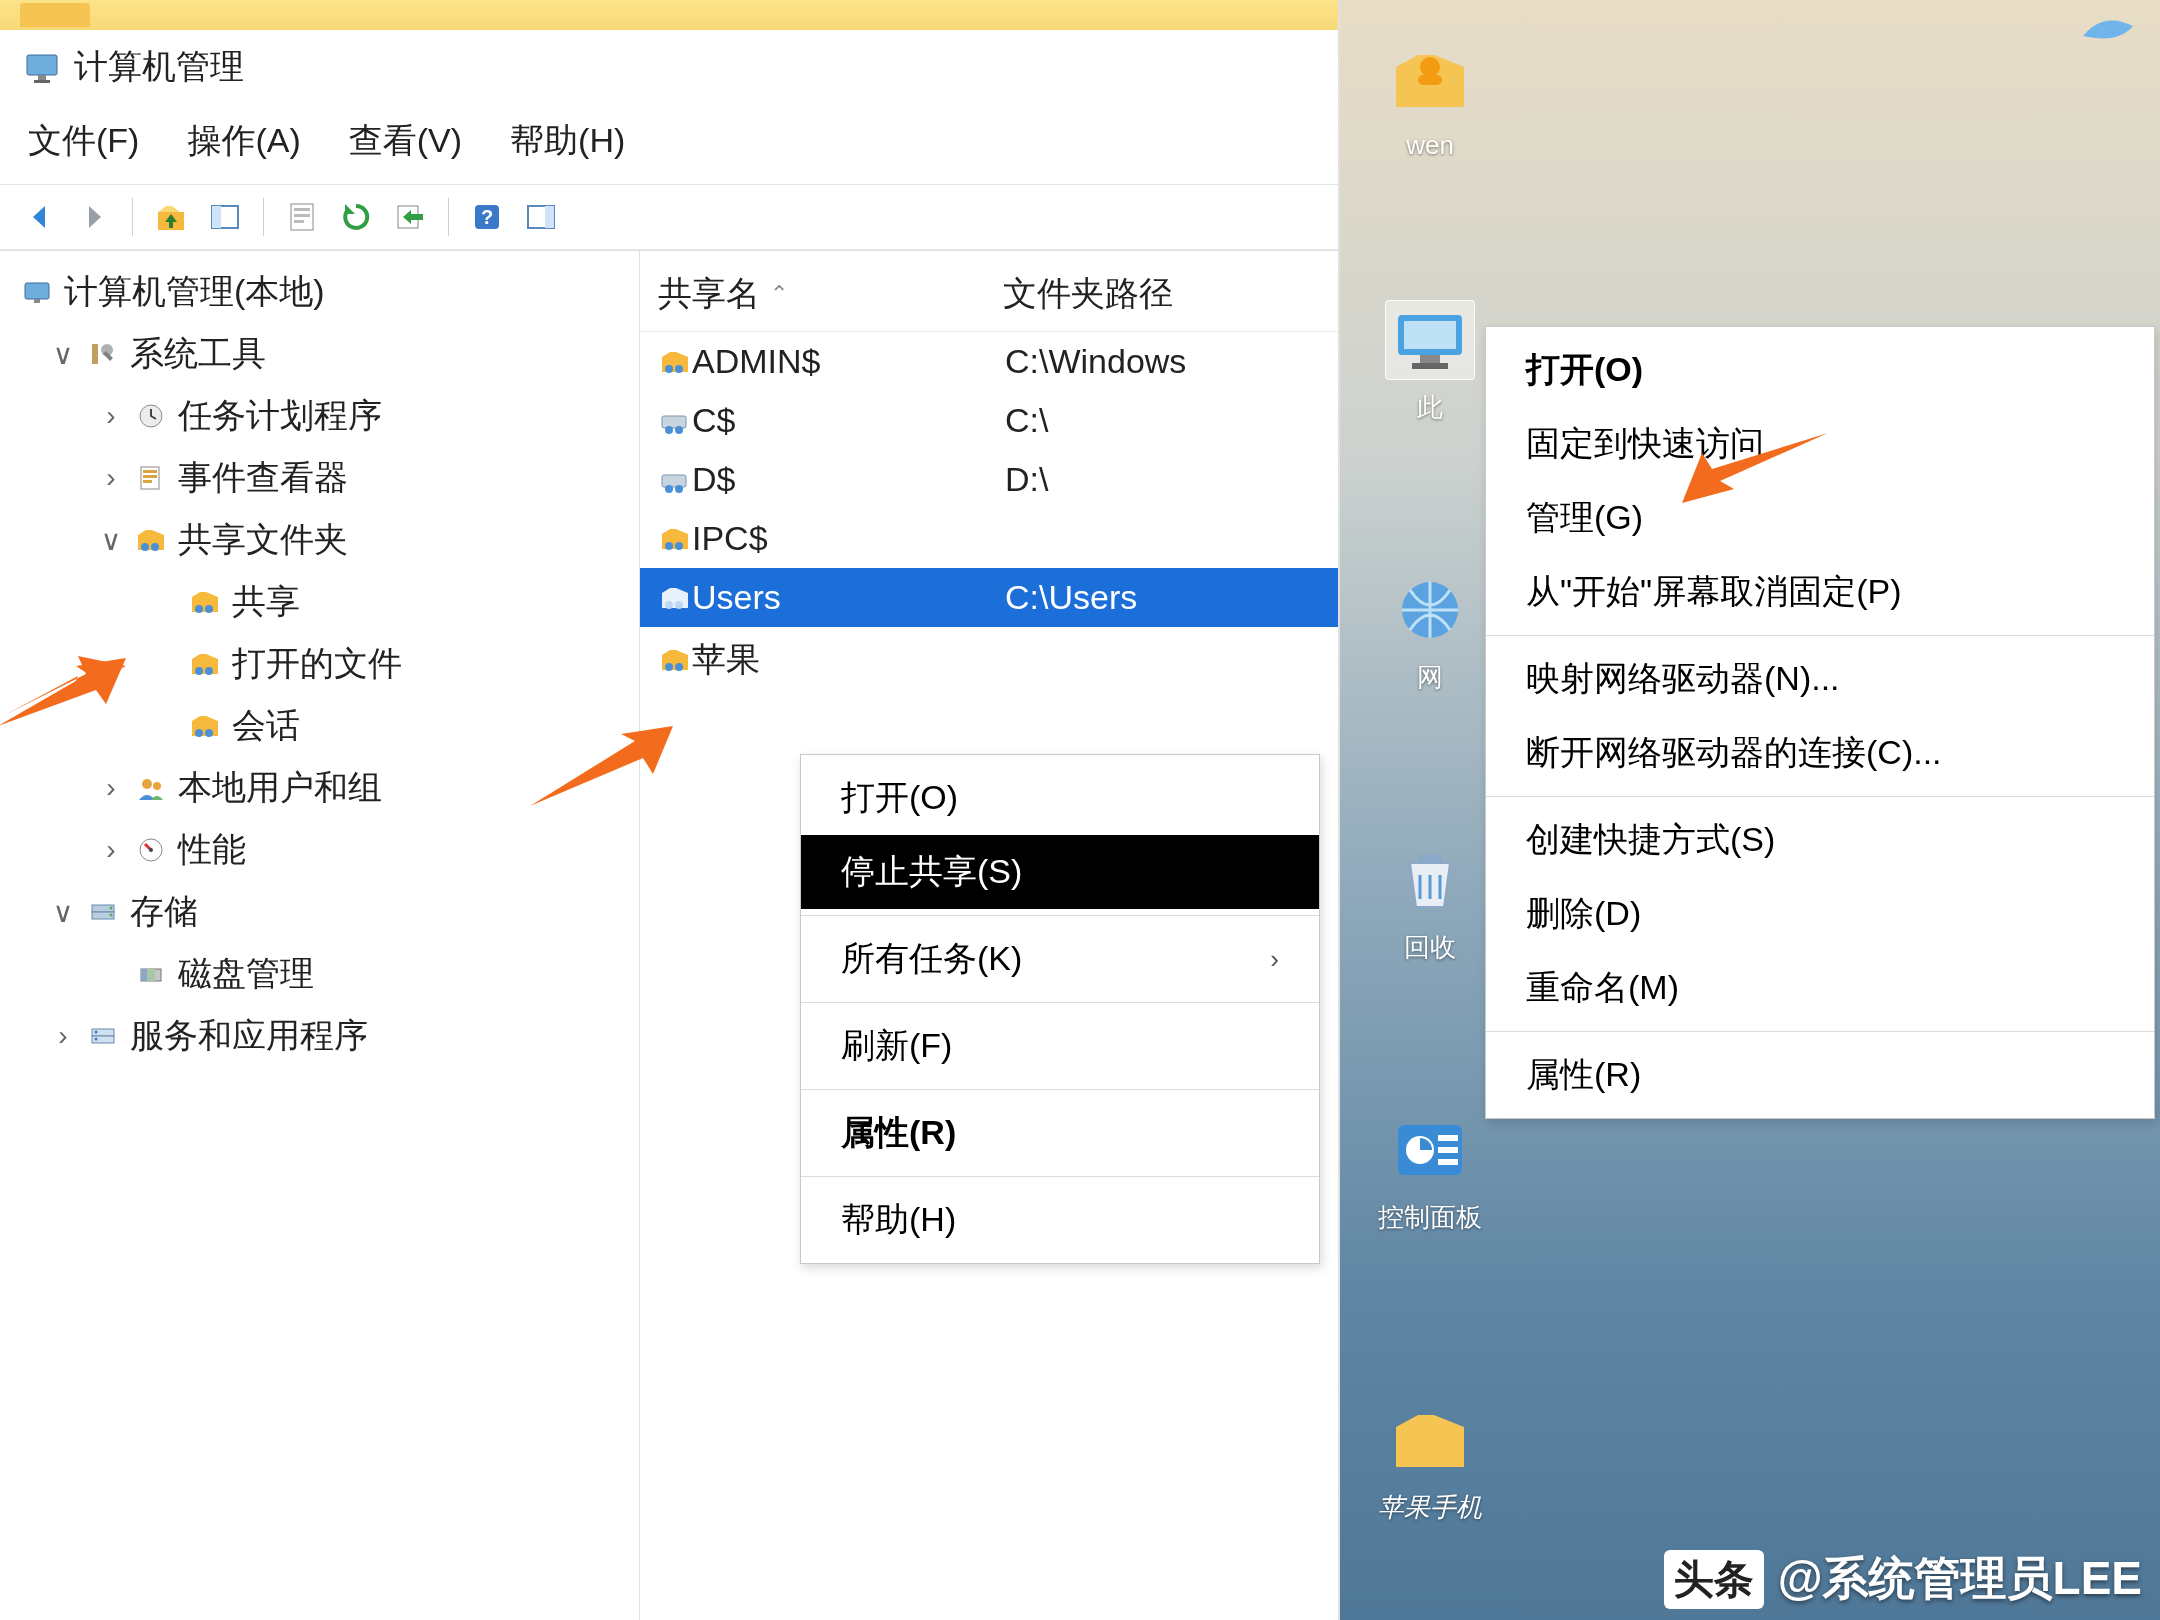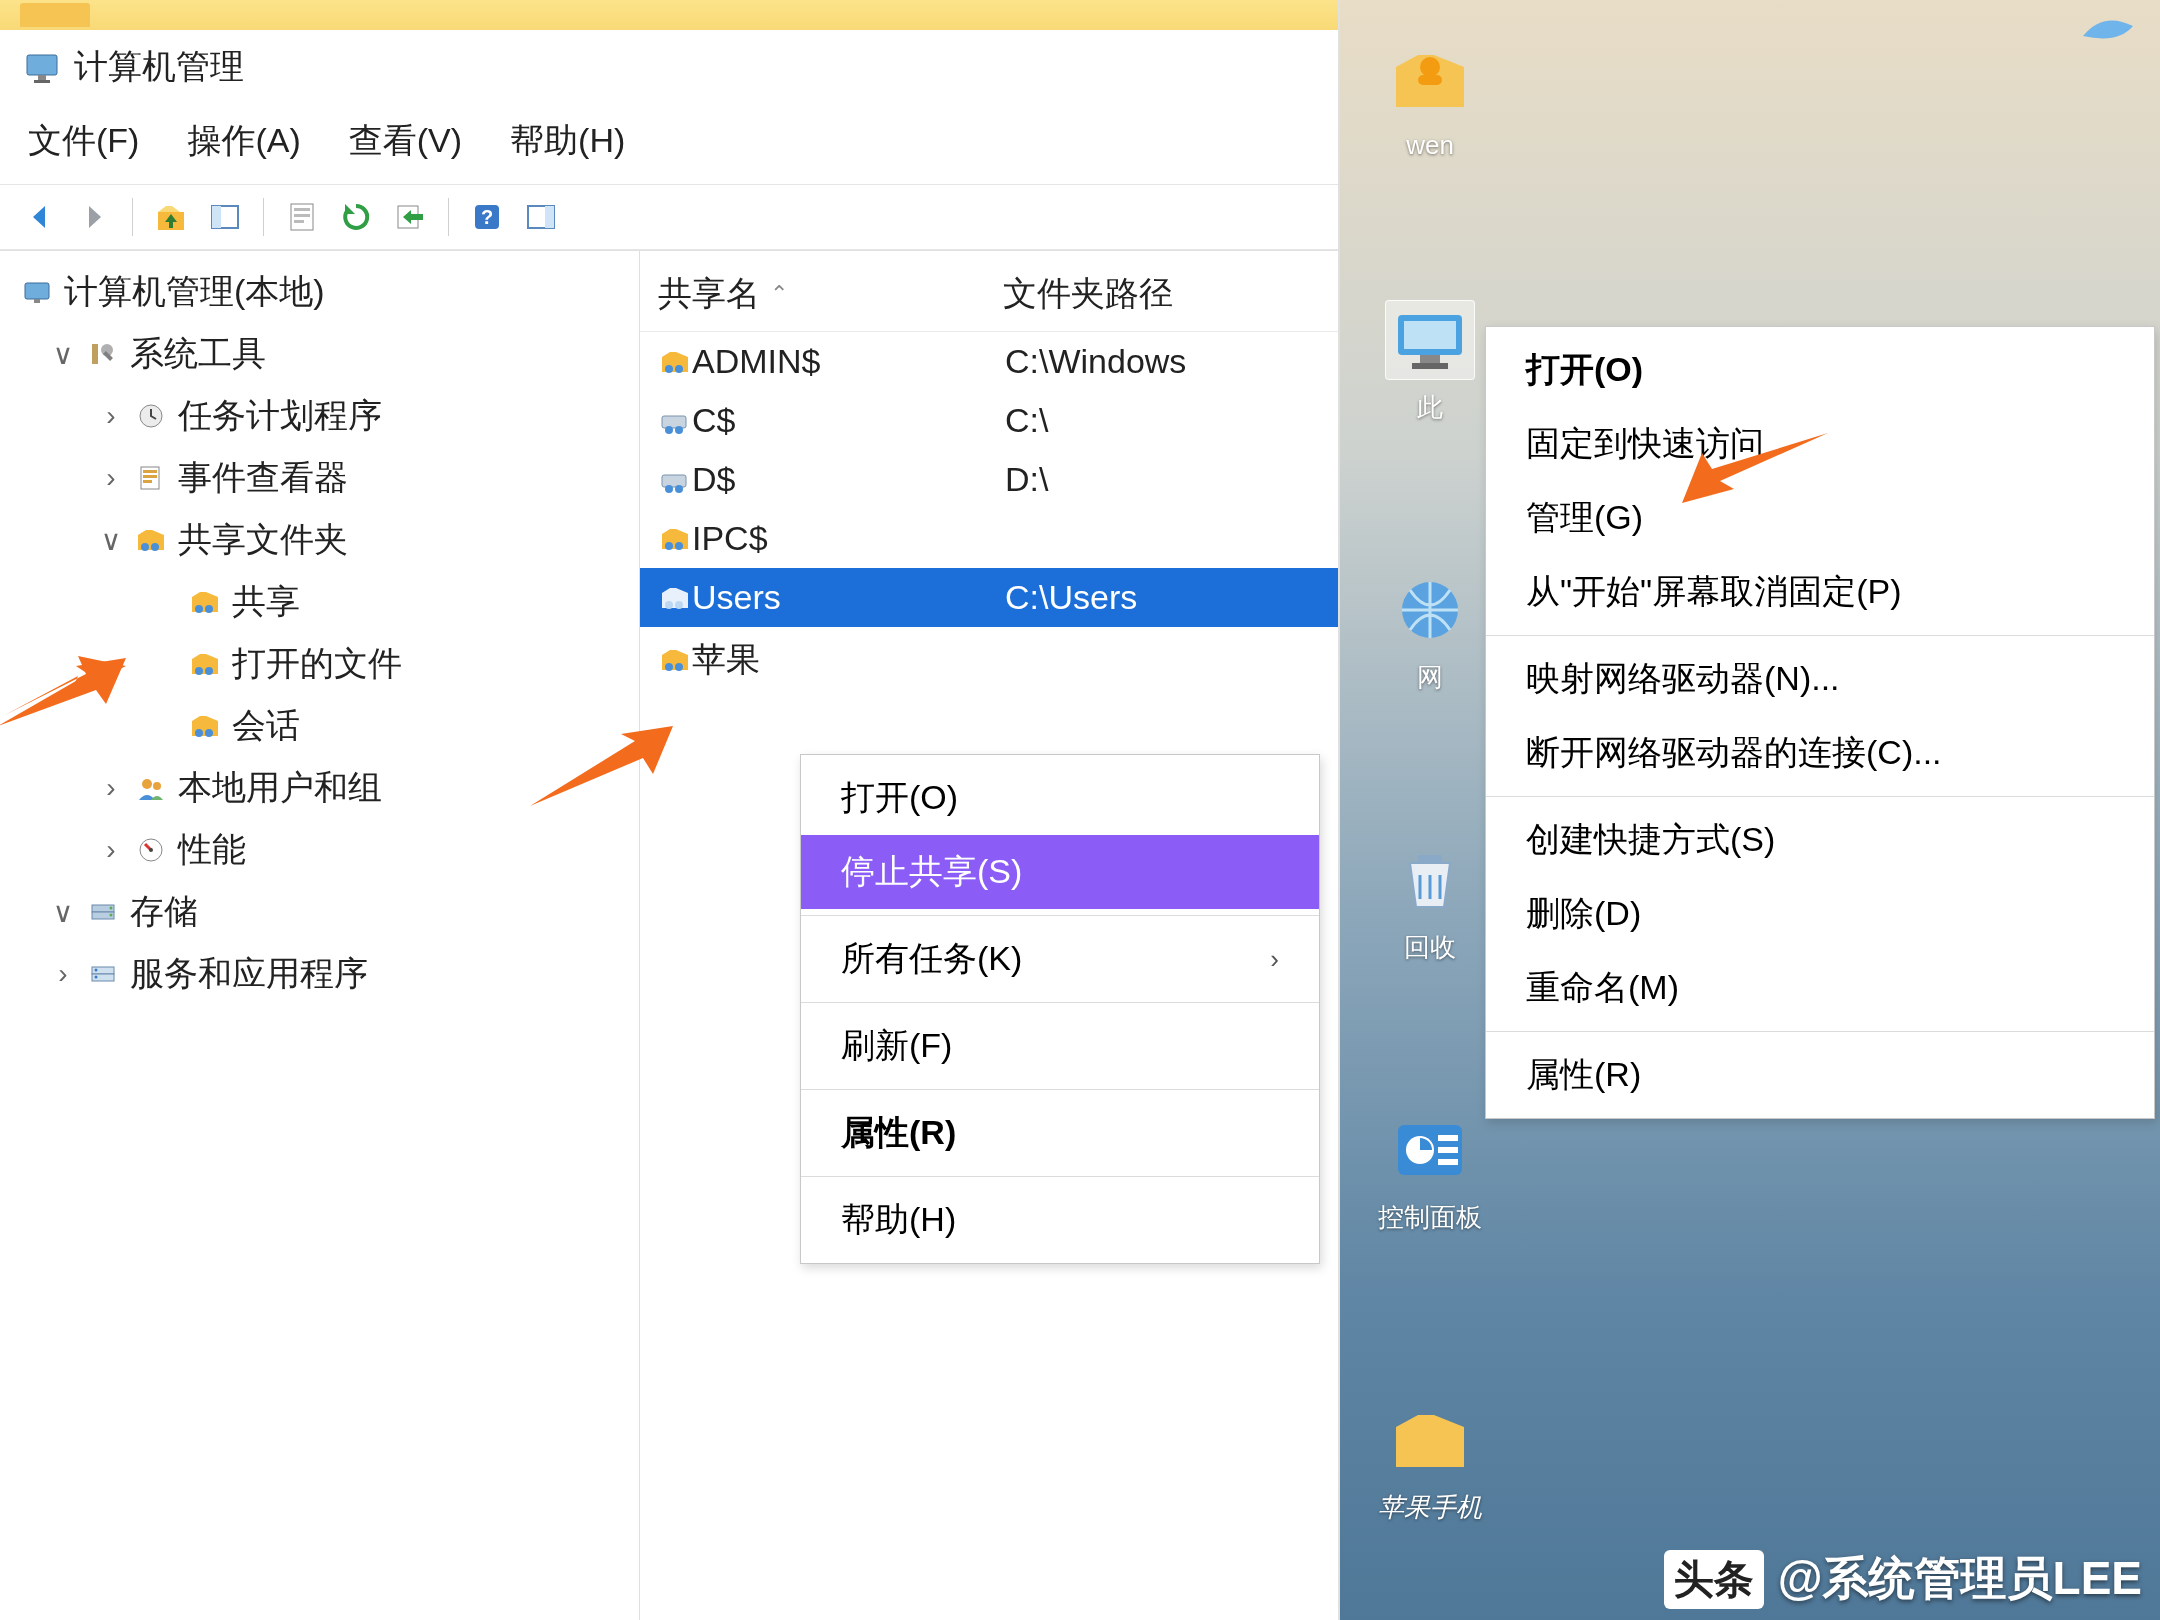--- a/index.html
+++ b/index.html
@@ -36,21 +36,21 @@
 .list-header { display: flex; padding: 10px 18px 14px 18px; border-bottom: 1px solid #eaeaea; }
 .col-name { width: 345px; }
 .col-path { flex: 1; }
 .sort-caret { font-size: 22px; color: #888; margin-left: 10px; position:relative; top:-4px;}
 .list-row { display: flex; align-items: center; padding: 10px 18px; gap: 12px; }
 .list-row .name-cell { width: 335px; display: flex; align-items: center; gap: 0; }
 .list-row.sel { background: #1c6fd8; color: #fff; }
 
 .ctx-menu { position: absolute; background: #fff; border: 1px solid #c8c8c8; box-shadow: 2px 4px 10px rgba(0,0,0,0.15); font-size: 34px; padding: 6px 0; text-align: right; }
 .ctx-menu .mi { padding: 14px 40px; white-space: nowrap; display:flex; align-items:center; justify-content:space-between; gap:40px;}
-.ctx-menu .mi.sel { background: #8b5cf6; color: #fff; }
+.ctx-menu .mi.sel { background: #000000; color: #fff; }
 .ctx-menu .sep { height: 1px; background: #dcdcdc; margin: 6px 0; }
 .ctx-menu .bold { font-weight: 700; }
 .ctx-menu .sub-arrow { color:#555; font-size:26px;}
 
 #ctx-share { left: 800px; top: 754px; width: 520px; }
 #ctx-desktop { left: 1485px; top: 326px; width: 670px; font-size: 34px; }
 
 .right-pane { flex: 1; position: relative; background: linear-gradient(180deg, #e8ddc6 0%, #cdd2cf 28%, #8fa9bb 55%, #5f86a4 80%, #4f7797 100%); }
 .desk-icon { position: absolute; width: 140px; text-align: center; color: #fff; font-size: 26px; text-shadow: 0 1px 3px rgba(0,0,0,0.5); }
 .desk-icon .ic-box { width: 90px; height: 80px; margin: 0 auto 10px auto; display:flex; align-items:center; justify-content:center;}
@@ -272,20 +272,31 @@
           <span class="exp">∨</span>
           <span class="tree-icon">
               <svg width="28" height="28" viewBox="0 0 28 28">
                 <rect x="3" y="7" width="22" height="7" fill="#b8cde0" stroke="#6a8aac"></rect>
                 <rect x="3" y="14" width="22" height="7" fill="#b8cde0" stroke="#6a8aac"></rect>
                 <circle cx="22" cy="10" r="1.5" fill="#5aaa5a"></circle>
                 <circle cx="22" cy="17" r="1.5" fill="#5aaa5a"></circle>
               </svg>
             </span>
           <span>存储</span>
+        </div>
+        <div class="tree-item indent2">
+          <span class="exp blank">·</span>
+          <span class="tree-icon">
+              <svg width="28" height="28" viewBox="0 0 28 28">
+                <rect x="4" y="9" width="20" height="12" fill="#c8c8c8" stroke="#777"></rect>
+                <rect x="4" y="9" width="6" height="12" fill="#8aa8c8"></rect>
+                <rect x="10" y="9" width="8" height="12" fill="#a8c8a8"></rect>
+              </svg>
+            </span>
+          <span>磁盘管理</span>
         </div>
         <div class="tree-item indent1">
           <span class="exp">›</span>
           <span class="tree-icon">
               <svg width="28" height="28" viewBox="0 0 28 28">
                 <rect x="3" y="7" width="22" height="7" fill="#cfe0ef" stroke="#6a8aac"></rect>
                 <rect x="3" y="14" width="22" height="7" fill="#cfe0ef" stroke="#6a8aac"></rect>
                 <circle cx="7" cy="10" r="1.5" fill="#3a79c8"></circle>
                 <circle cx="7" cy="17" r="1.5" fill="#3a79c8"></circle>
               </svg>

